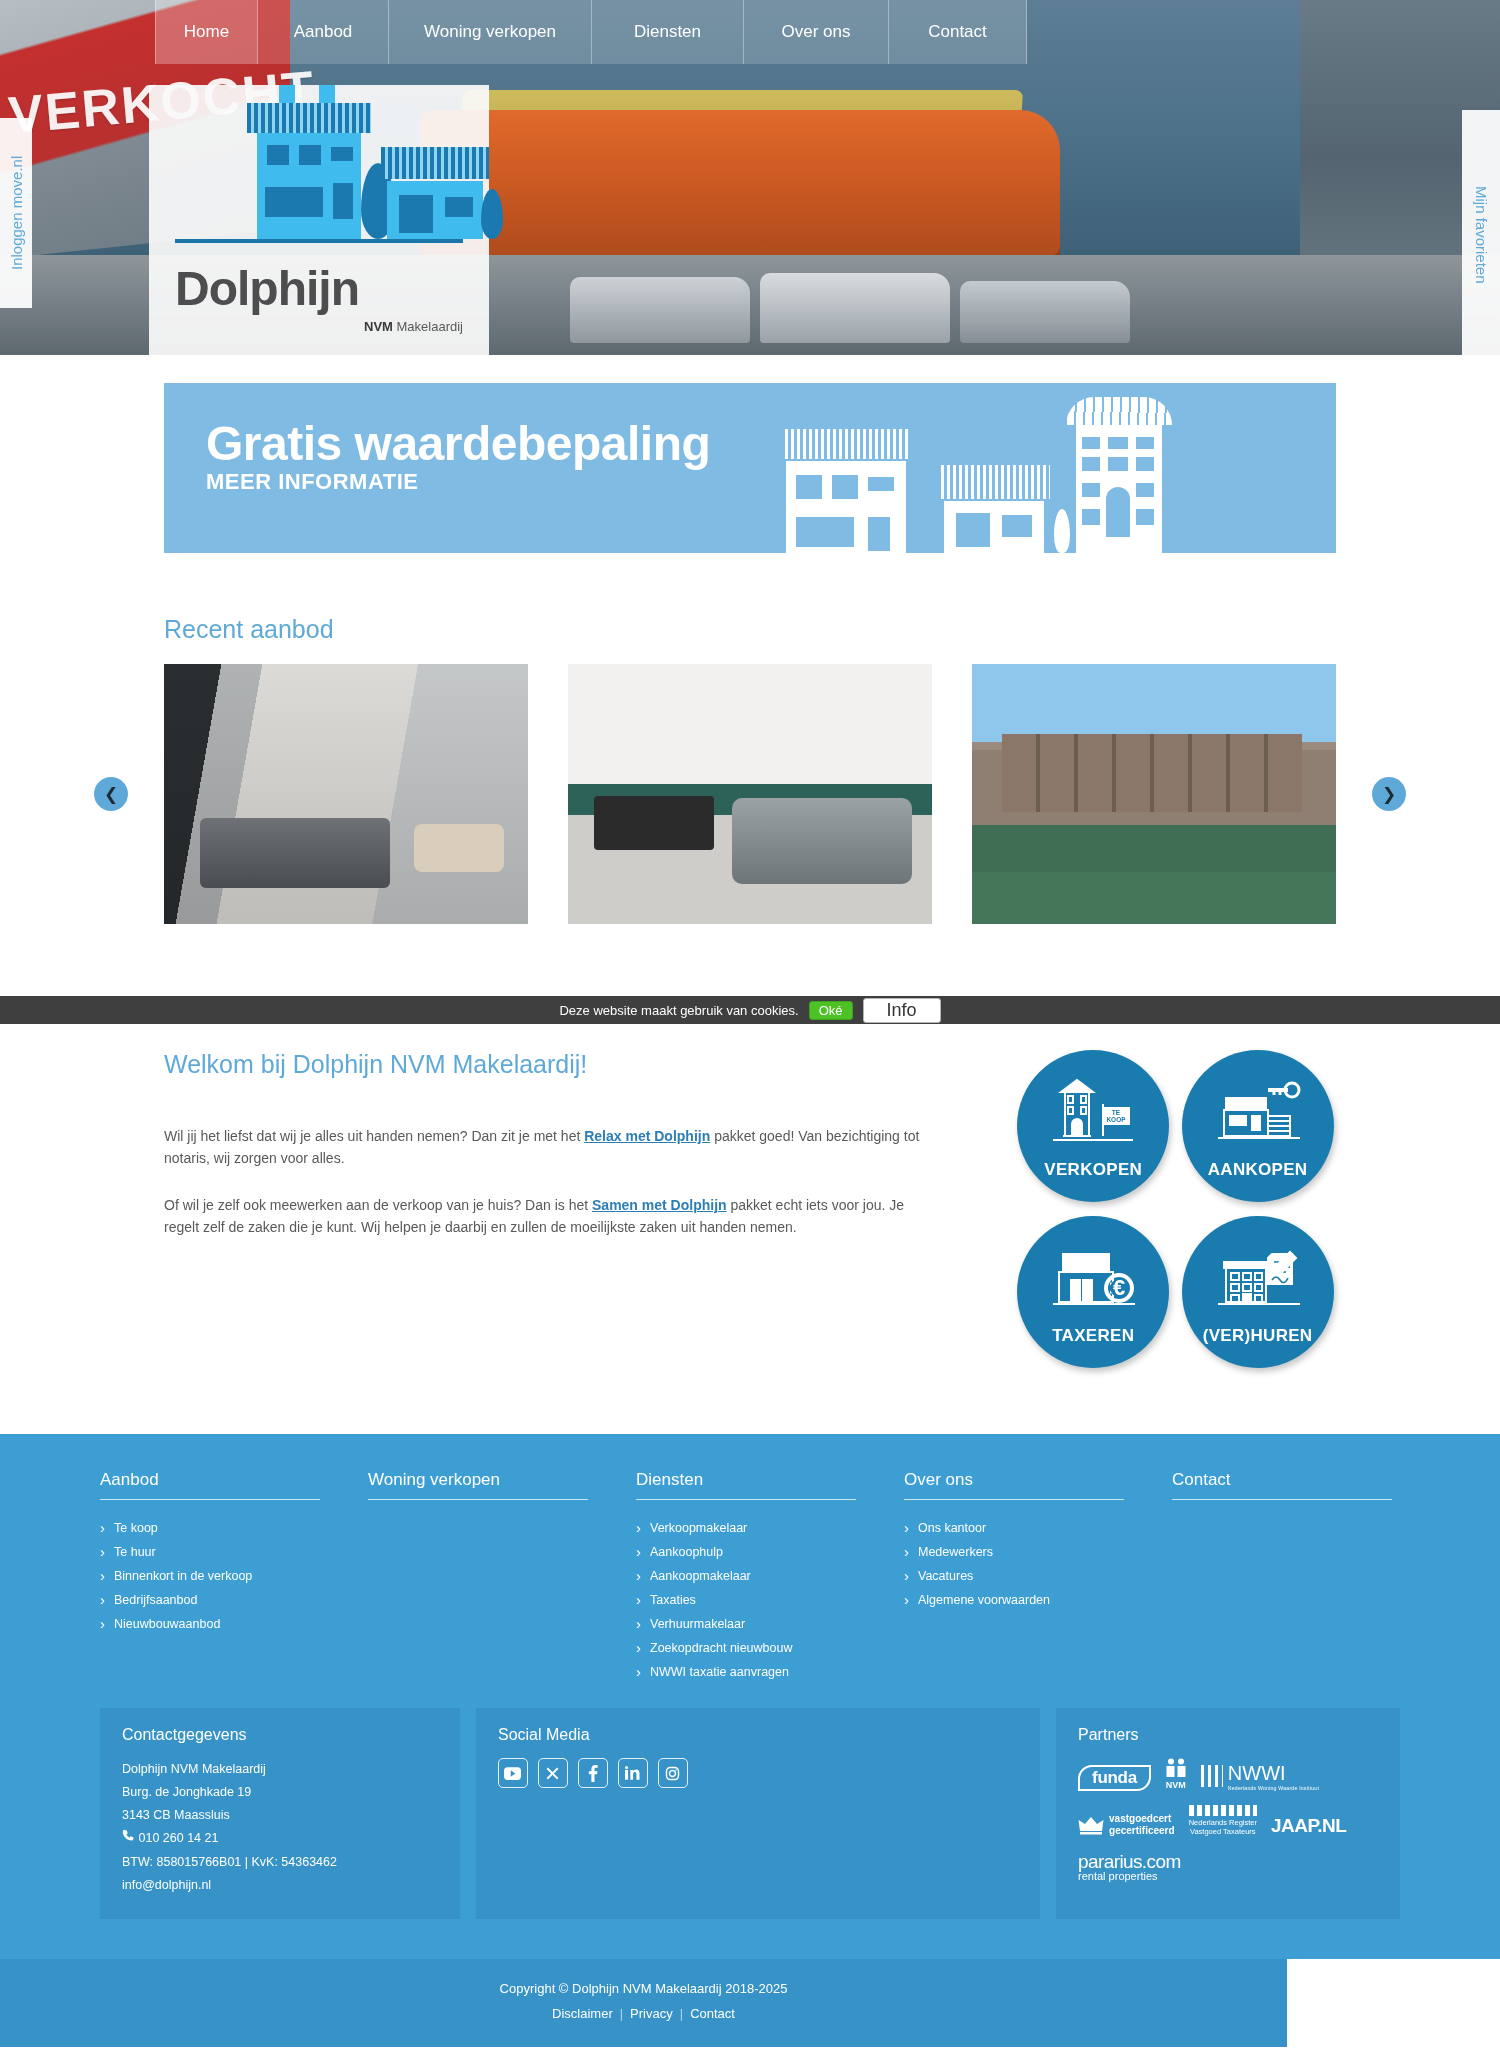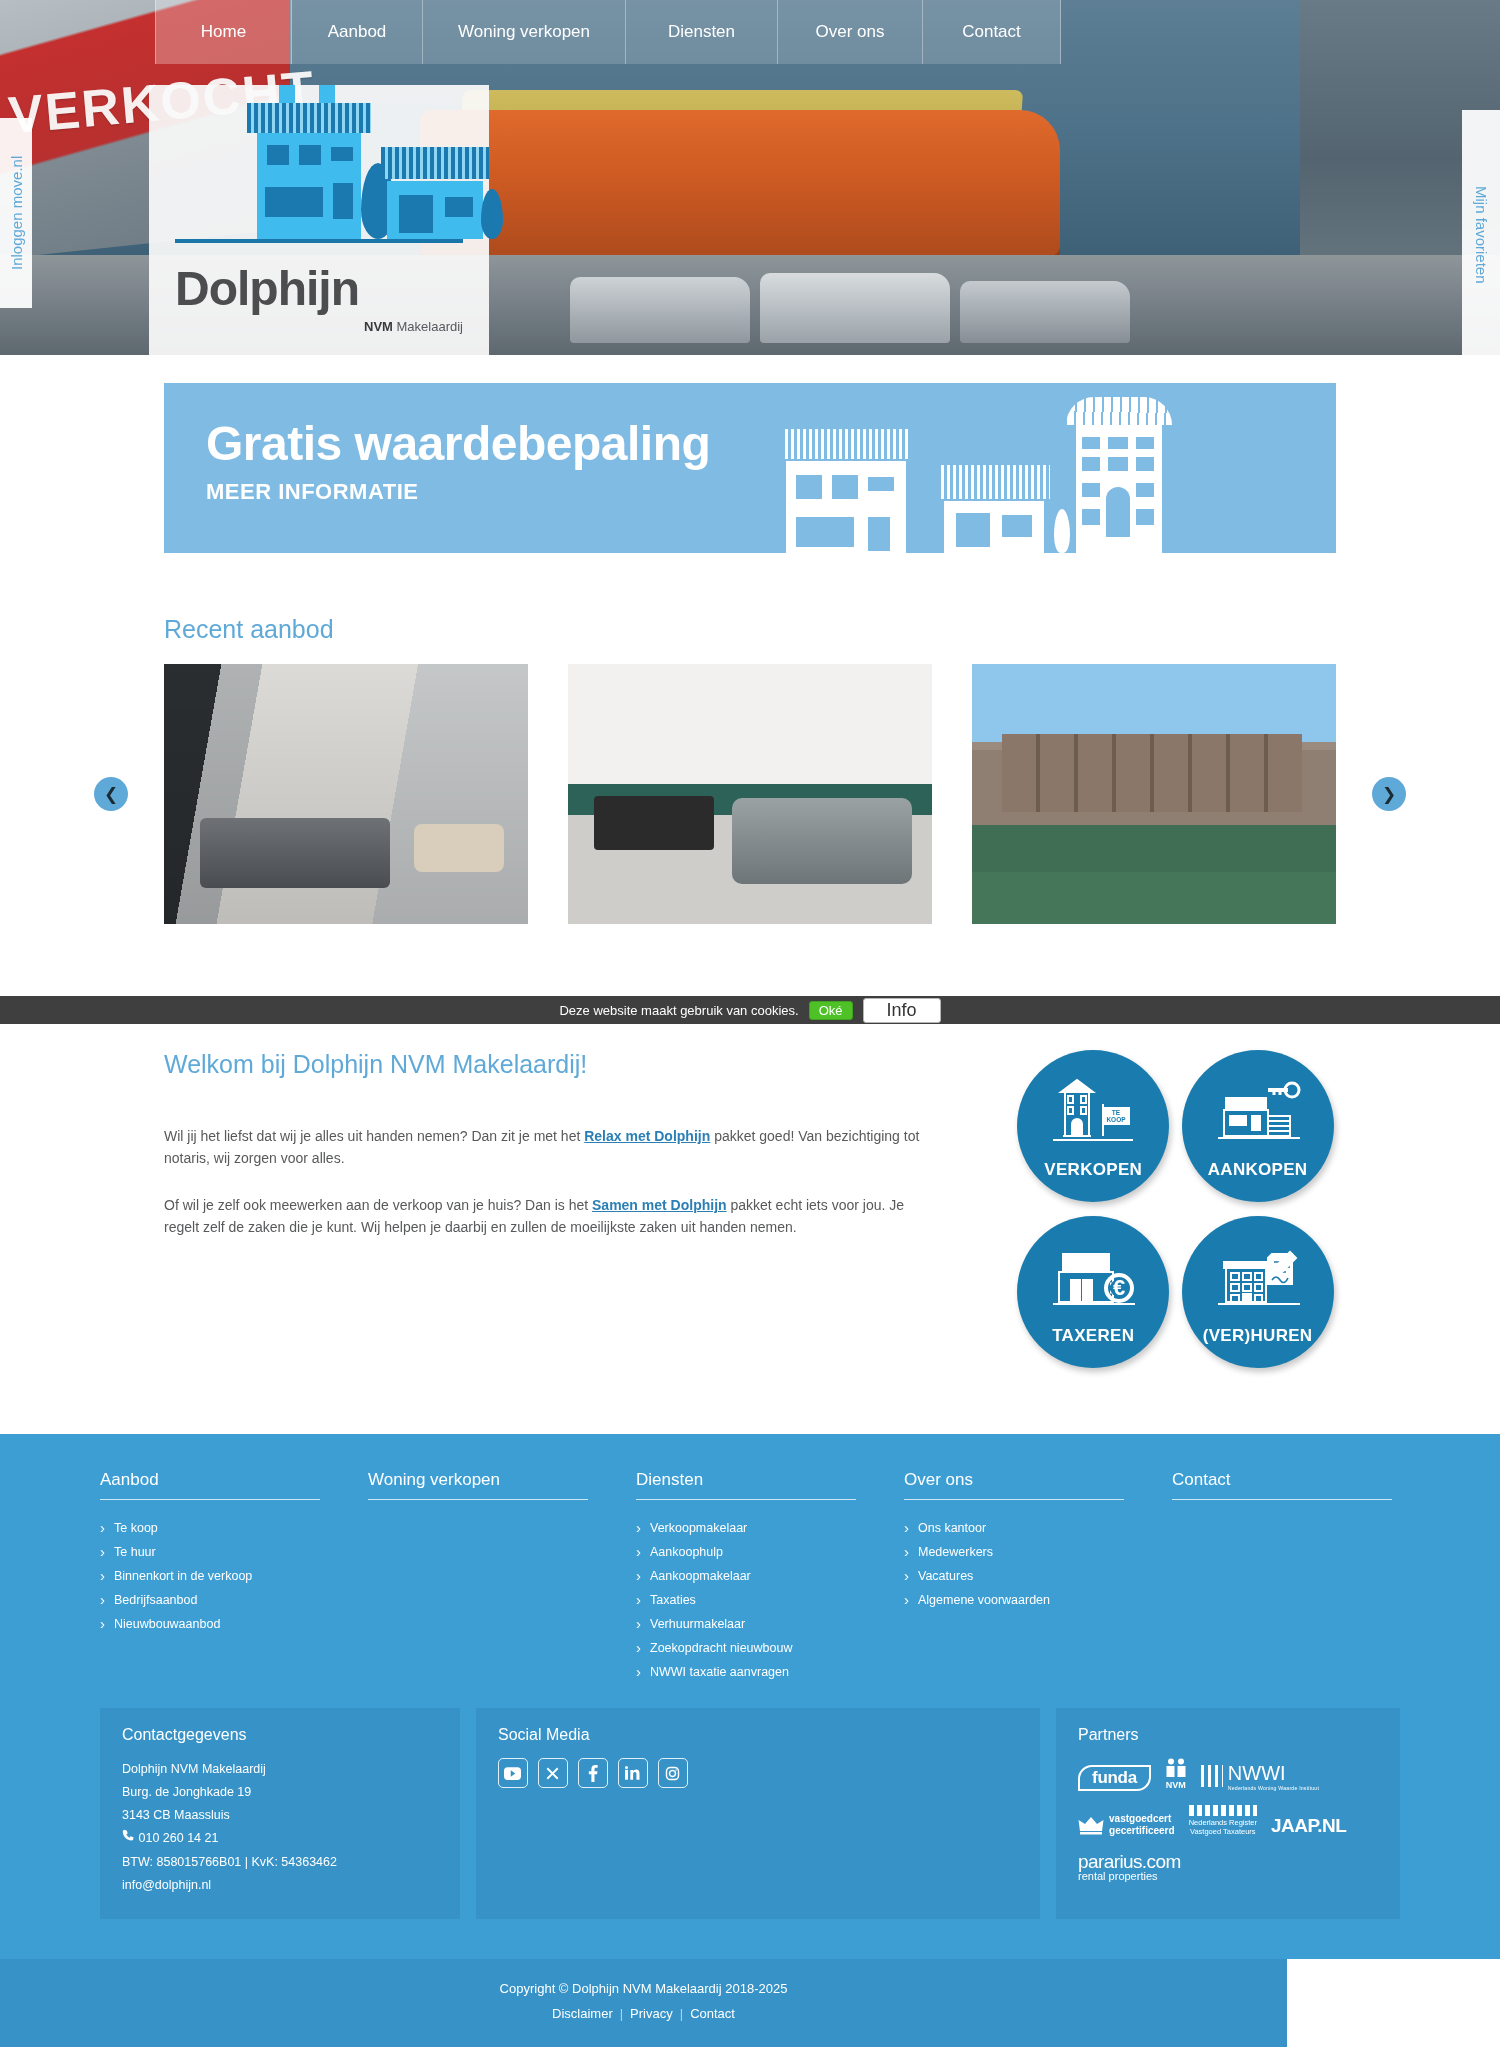--- a/index.html
+++ b/index.html
@@ -79,21 +79,21 @@
   .nav-item {
     display: flex; align-items: center; justify-content: center;
     color: #ffffff; font-size: 17px;
     background: rgba(255,255,255,.16);
     border-right: 1px solid rgba(255,255,255,.35);
     text-decoration: none;
     cursor: pointer;
     padding: 0 10px;
   }
   .nav-item:first-child { border-left: 1px solid rgba(255,255,255,.35); }
-  .nav-item.w1 { width: 137px; }
+  .nav-item.w1 { width: 103px; }
   .nav-item.w2 { width: 131px; }
   .nav-item.w3 { width: 203px; }
   .nav-item.w4 { width: 152px; }
   .nav-item.w5 { width: 145px; }
   .nav-item.w6 { width: 138px; }
   .nav-item.active { background: rgba(255,255,255,.28); }
 
   
   .logo-box {
     position: absolute; left: 149px; top: 85px; z-index: 40;
@@ -169,21 +169,21 @@
   .banner-wrap { padding: 28px 0 0; display: flex; justify-content: center; }
   .banner {
     position: relative; width: 1172px; height: 170px;
     background: #7fbbe3; overflow: hidden;
   }
   .banner-text { position: absolute; left: 42px; top: 36px; }
   .banner-title {
     font-size: 48px; font-weight: 700; color: #ffffff; line-height: 1.05; letter-spacing: -.5px;
   }
   .banner-sub {
-    font-size: 22px; font-weight: 700; color: #ffffff; letter-spacing: .5px; margin-top: 10px;
+    font-size: 22px; font-weight: 700; color: #ffffff; letter-spacing: .5px; margin-top: 0;
   }
   .b-houses { position: absolute; right: 120px; bottom: 0; height: 150px; width: 430px; }
   .bh { position: absolute; bottom: 0; background: #ffffff; }
   .bh1 { left: 0; width: 120px; height: 92px; }
   .bh1 .roof { position: absolute; left: -4px; top: -32px; width: 128px; height: 30px;
     background: repeating-linear-gradient(90deg,#7fbbe3 0 3px,#fff 3px 6px), repeating-linear-gradient(0deg,#7fbbe3 0 3px,#fff 3px 6px), #fff; }
   .bh1 .w { position: absolute; background: #7fbbe3; }
   .bh2 { left: 158px; width: 100px; height: 52px; }
   .bh2 .roof { position: absolute; left: -6px; top: -36px; width: 112px; height: 34px;
     background: repeating-linear-gradient(90deg,#7fbbe3 0 3px,#fff 3px 6px), repeating-linear-gradient(0deg,#7fbbe3 0 3px,#fff 3px 6px), #fff; }

